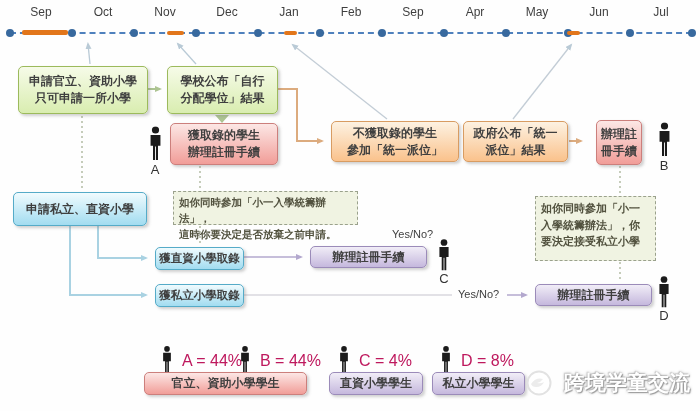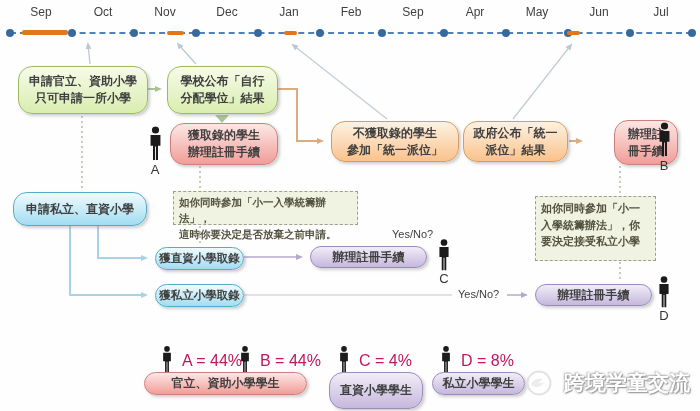--- a/index.html
+++ b/index.html
@@ -2,21 +2,21 @@
 <html><head>
 <meta charset="utf-8">
 <style>
   html,body{margin:0;padding:0;background:#fff;}
   #canvas{position:relative;width:700px;height:411px;background:#fefefe;overflow:hidden;
           font-family:Liberation Sans, sans-serif;}
   .month{position:absolute;top:5px;width:62px;text-align:center;font-size:12px;color:#3f3f3f;}
   .tl-line{position:absolute;left:10px;top:32px;width:682px;border-top:2px dashed #4f81bd;}
   .dot{position:absolute;top:29px;width:8px;height:8px;border-radius:50%;background:#38699e;}
   .seg{position:absolute;background:#e2761b;border-radius:2px;}
-  .box{position:absolute;border-radius:14px;display:flex;flex-direction:column;align-items:center;
+  .box{position:absolute;border-radius:5px;display:flex;flex-direction:column;align-items:center;
        justify-content:center;font-weight:bold;color:#3f3f3f;font-size:12px;line-height:1.4;
        box-shadow:2px 2px 3px rgba(120,120,120,.35);text-align:center;box-sizing:border-box;}
   .green{background:linear-gradient(#f6fbe8,#d9edb0);border:1px solid #9cba5c;}
   .red{background:linear-gradient(#fce7e5,#f19d98);border:1px solid #cc7f7c;}
   .orange{background:linear-gradient(#fdf2e2,#fac28c);border:1px solid #d89c62;}
   .blue{background:linear-gradient(#f0fbfe,#a2dcf0);border:1px solid #55abc8;}
   .purple{background:linear-gradient(#f1edf7,#c5b8dd);border:1px solid #9b8bb9;}
   .note{position:absolute;background:#f0f3e2;border:1px dashed #9aa18c;font-size:10.5px;
         font-weight:bold;color:#52523f;line-height:1.5;padding:3px 5px;box-sizing:border-box;}
   .yesno{position:absolute;font-size:11px;color:#3f3f3f;}
@@ -125,21 +125,21 @@
     <div>辦理註冊手續</div>
   </div>
   <div class="box orange" style="left:331px;top:121px;width:128px;height:41px">
     <div>不獲取錄的學生</div>
     <div>參加「統一派位」</div>
   </div>
   <div class="box orange" style="left:463px;top:121px;width:105px;height:41px">
     <div>政府公布「統一</div>
     <div>派位」結果</div>
   </div>
-  <div class="box red" style="left:614px;top:120px;width:64px;height:45px">
+  <div class="box red" style="left:596px;top:120px;width:46px;height:45px">
     <div>辦理註</div>
     <div>冊手續</div>
   </div>
   <div class="box blue" style="left:13px;top:192px;width:134px;height:34px;line-height:1.25">
     <div>申請私立、直資小學</div>
   </div>
   <div class="box blue" style="left:155px;top:247px;width:89px;height:23px;font-size:11.5px">
     <div>獲直資小學取錄</div>
   </div>
   <div class="box blue" style="left:155px;top:284px;width:89px;height:23px;font-size:11.5px">
@@ -195,21 +195,21 @@
     </svg>
   <span class="legend-val" style="left:359px;top:352px">C = 4%</span>
   <svg class="person" style="left:440px;top:346px;width:12px;height:27px" viewBox="0 0 20 46">
       <use href="#person-shape" xlink:href="#person-shape"></use>
     </svg>
   <span class="legend-val" style="left:461px;top:352px">D = 8%</span>
 
   <div class="box red" style="left:144px;top:372px;width:163px;height:23px">
     <div>官立、資助小學學生</div>
   </div>
-  <div class="box purple" style="left:329px;top:372px;width:94px;height:37px">
+  <div class="box purple" style="left:329px;top:372px;width:94px;height:23px">
     <div>直資小學學生</div>
   </div>
   <div class="box purple" style="left:432px;top:372px;width:93px;height:23px">
     <div>私立小學學生</div>
   </div>
 
   <div id="watermark">
     <svg width="26" height="26" viewBox="0 0 26 26">
       <circle cx="13" cy="13" r="11.5" fill="#fff" stroke="#e2e2e2" stroke-width="2"></circle>
       <path d="M5 14 q5 -7 12 -5 q-2 3 -6 4 q4 1 7 -1 q-2 5 -8 5 q-4 0 -5 -3 z" fill="#ececec"></path>

